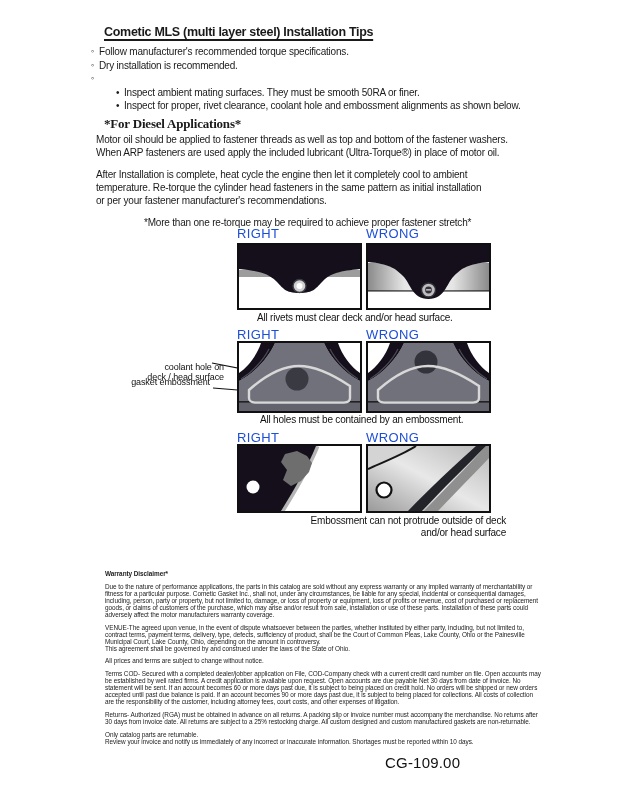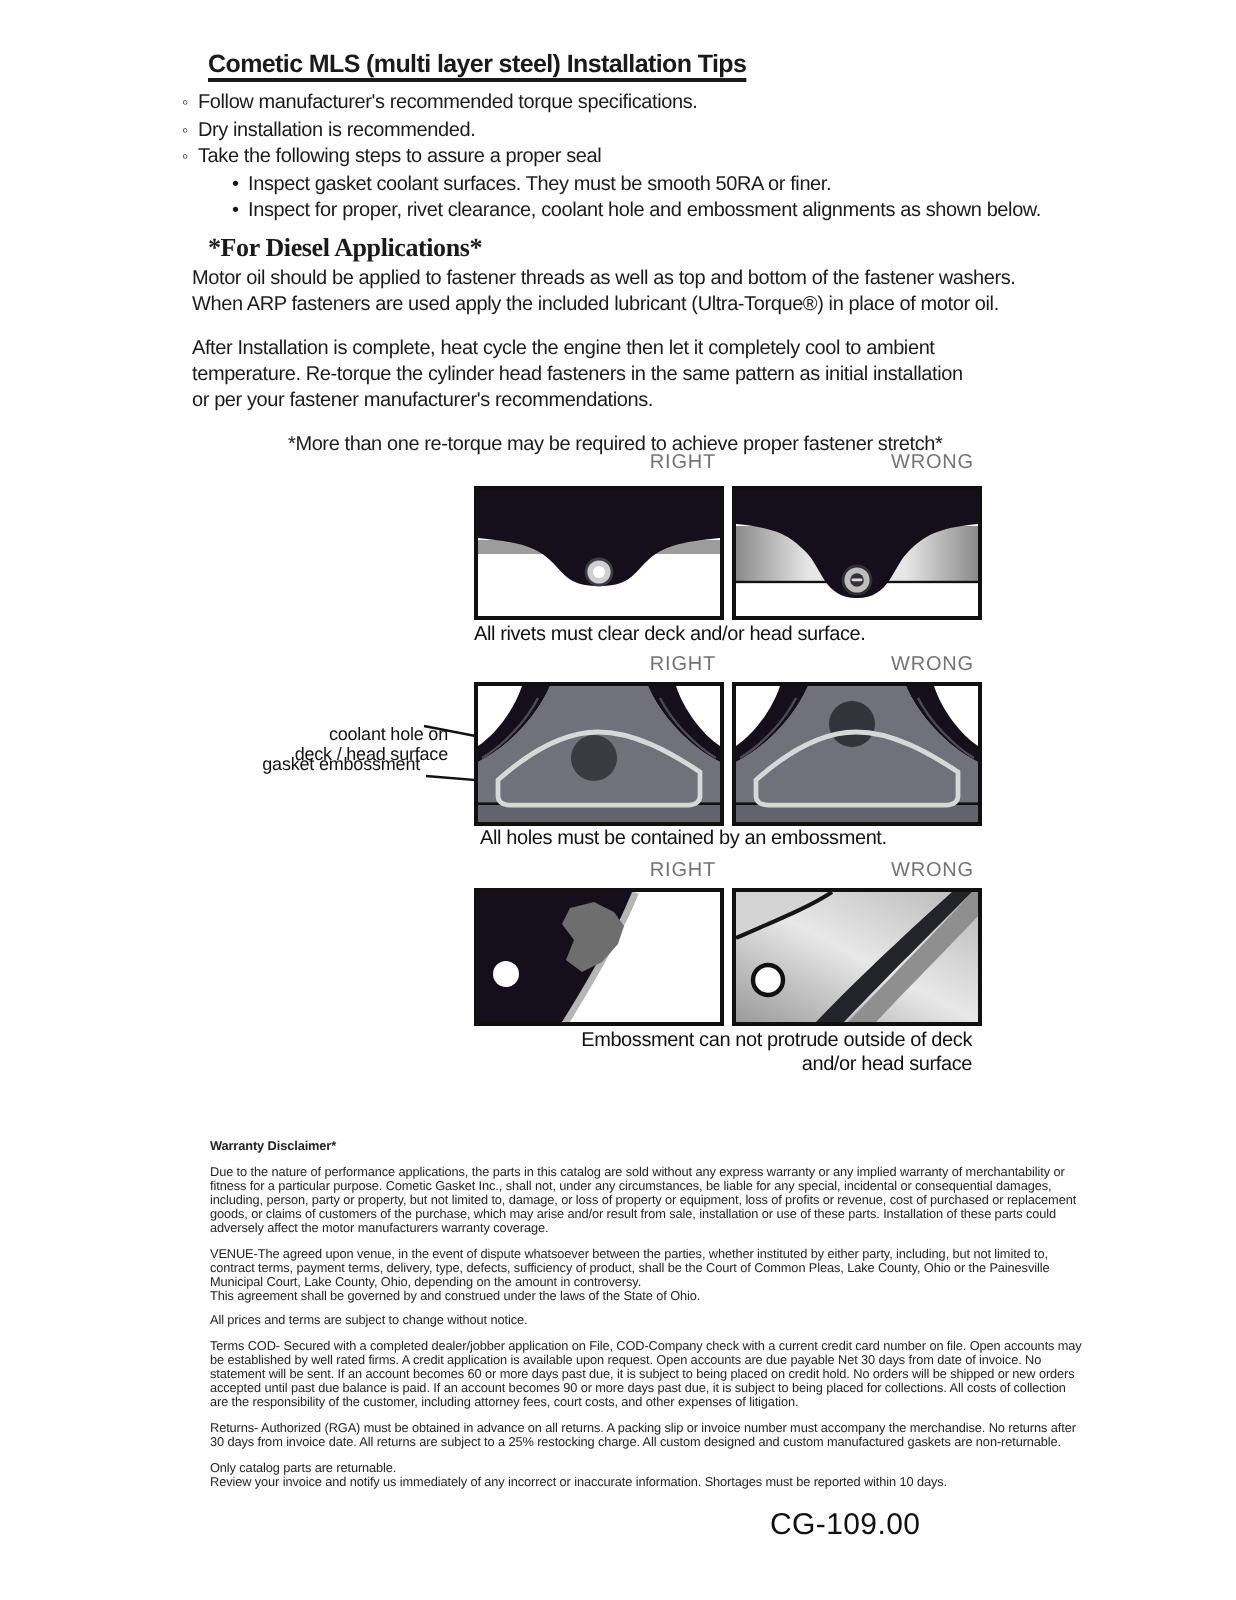--- a/index.html
+++ b/index.html
@@ -14,23 +14,23 @@
   .bullets{left:91px;top:45px;font-size:10px;letter-spacing:-0.2px;line-height:13.5px;width:480px;}
   .brow{display:flex;}
   .brow .glyph{width:8px;flex:0 0 8px;font-size:9px;line-height:13.5px;}
   .brow.sub{margin-left:25px;}
   .brow.sub .glyph{font-size:10px;}
   
   .dheading{left:104px;top:116px;font-size:13px;font-weight:bold;letter-spacing:-0.2px;font-family:Liberation Serif, serif;}
   .para{left:96px;width:475px;font-size:10px;letter-spacing:-0.2px;line-height:13px;}
   .p1{top:133px;} .p2{top:168px;} .p3{top:216px;margin-left:48px;}
   
-  .dlabel{width:121px;text-align:right;font-size:10px;letter-spacing:0.4px;color:#737373;}
+  .dlabel{width:121px;text-align:left;font-size:13px;letter-spacing:0.4px;color:#1d4ed8;}
   .dbox{width:121px;border:2px solid #101010;background:#fff;line-height:0;}
-  .caption{font-size:10px;letter-spacing:-0.2px;line-height:11.5px;color:#111;}
+  .caption{font-size:10px;letter-spacing:-0.2px;line-height:11.5px;color:#111;margin-left:20px;}
   .leftcol{left:237px;} .rightcol{left:366px;}
   .ann{font-size:9px;line-height:10px;letter-spacing:-0.1px;text-align:right;width:100px;color:#111;}
   
   .warranty{left:105px;top:570px;width:448px;font-size:6.4px;line-height:7.1px;letter-spacing:-0.05px;color:#222;}
   .warranty .whead{font-weight:bold;margin-bottom:5.5px;}
   .warranty p{margin:0 0 5.5px 0;}
   .pagecode{left:385px;top:754px;font-size:15px;letter-spacing:0.2px;color:#111;text-align:center;}
   svg{display:block;}
 </style>
 </head>
@@ -44,25 +44,24 @@
     <div class="brow">
       <span class="glyph">◦</span>
       <span>Follow manufacturer's recommended torque specifications.</span>
     </div>
     <div class="brow">
       <span class="glyph">◦</span>
       <span>Dry installation is recommended.</span>
     </div>
     <div class="brow">
       <span class="glyph">◦</span>
-      <span>Take the following steps to assure a proper seal</span>
     </div>
     <div class="brow sub">
       <span class="glyph">•</span>
-      <span>Inspect gasket coolant surfaces.  They must be smooth 50RA or finer.</span>
+      <span>Inspect ambient mating surfaces.  They must be smooth 50RA or finer.</span>
     </div>
     <div class="brow sub">
       <span class="glyph">•</span>
       <span>Inspect for proper, rivet clearance, coolant hole and embossment alignments as shown below.</span>
     </div>
   </div>
 
   <div class="abs dheading">*For Diesel Applications*</div>
   <div class="abs para p1 ml">Motor oil should be applied to fastener threads as well as top and bottom of the fastener washers.
 When ARP fasteners are used apply the included lubricant (Ultra-Torque®) in place of motor oil.</div>

